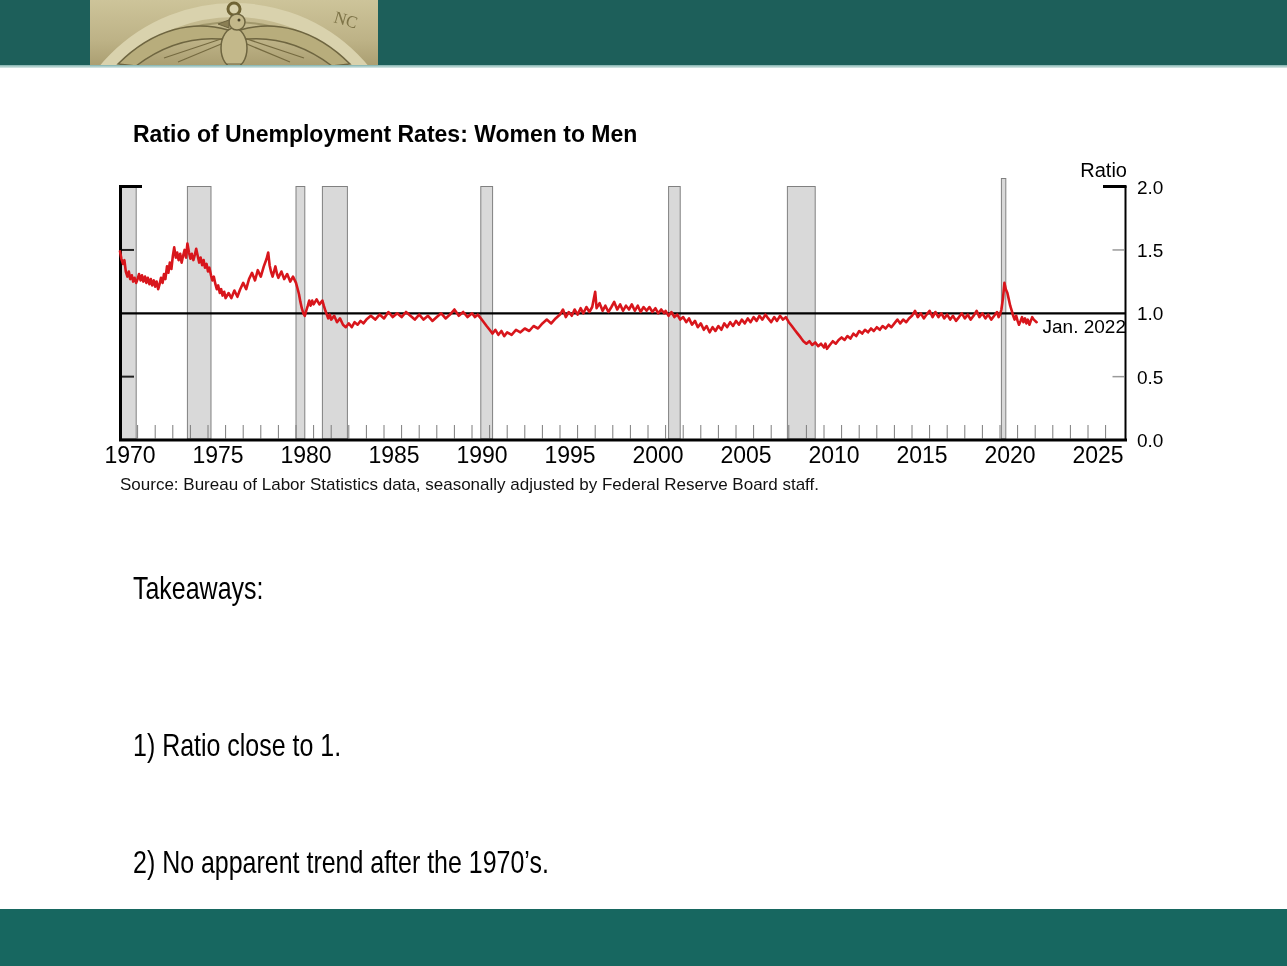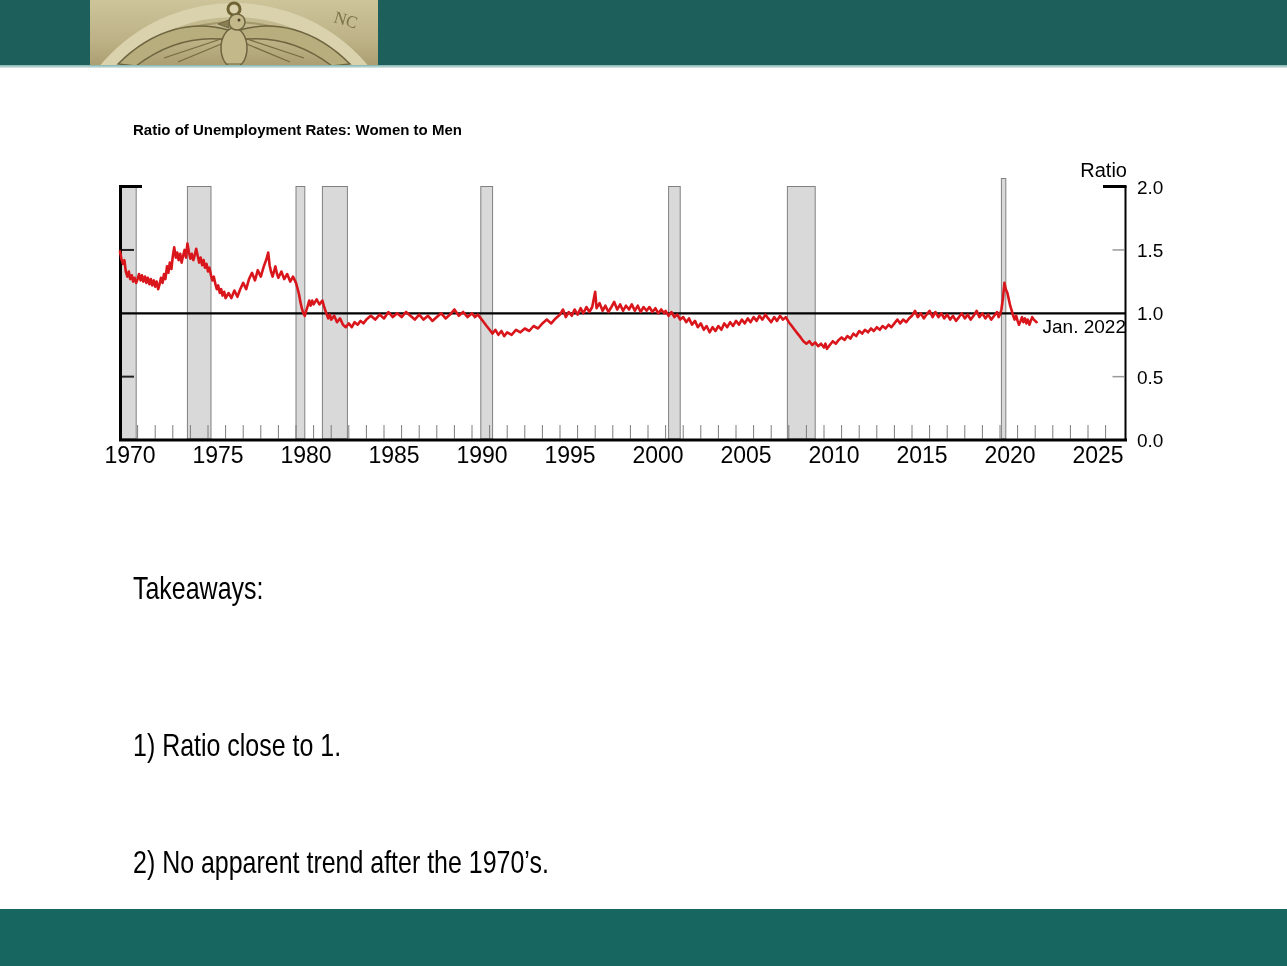--- a/index.html
+++ b/index.html
@@ -6,21 +6,21 @@
   body{
     width:1287px;height:966px;position:relative;overflow:hidden;background:#ffffff;
     font-family:"Liberation Sans", sans-serif;
   }
   
   .banner{position:absolute;left:0;top:0;width:1287px;height:65px;}
   .banner-sep{position:absolute;left:0;top:65px;width:1287px;height:3px;
     background:linear-gradient(#7fb0ac,#dcebe9);}
   .seal{position:absolute;left:90px;top:0;width:288px;height:68px;}
   
-  .chart-title{position:absolute;left:133px;top:121px;font-size:15px;font-weight:bold;color:#000;}
+  .chart-title{position:absolute;left:133px;top:121px;font-size:23px;font-weight:bold;color:#000;}
   #chart-svg{position:absolute;left:0;top:0;width:1287px;height:530px;}
   .notes{position:absolute;left:120px;top:474px;font-size:17px;line-height:21.5px;color:#111;}
   
   .takeaways{position:absolute;left:133px;top:528px;font-size:32px;line-height:40px;color:#000;
     transform:scaleX(0.78);transform-origin:0 0;white-space:pre-line;}
   .takeaways .tk-item{margin-top:37px;}
   .takeaways .tk-head{margin-bottom:40px;}
   
   .footer{position:absolute;left:0;top:909px;width:1287px;height:57px;}
 </style>
@@ -149,20 +149,21 @@
     <text x="1137" y="447" font-size="19" text-anchor="start" fill="#000" font-family="Liberation Sans, sans-serif">0.0</text>
     <text x="1137" y="383.65" font-size="19" text-anchor="start" fill="#000" font-family="Liberation Sans, sans-serif">0.5</text>
     <text x="1137" y="320.3" font-size="19" text-anchor="start" fill="#000" font-family="Liberation Sans, sans-serif">1.0</text>
     <text x="1137" y="256.95" font-size="19" text-anchor="start" fill="#000" font-family="Liberation Sans, sans-serif">1.5</text>
     <text x="1137" y="193.6" font-size="19" text-anchor="start" fill="#000" font-family="Liberation Sans, sans-serif">2.0</text>
     <text x="1127" y="177" font-size="20" text-anchor="end" fill="#000" font-family="Liberation Sans, sans-serif">Ratio</text>
     <text x="1126" y="333" font-size="19" text-anchor="end" fill="#000" font-family="Liberation Sans, sans-serif">Jan. 2022</text>
   </svg>
 
 <div class="notes">
+  <div>Source: Bureau of Labor Statistics data, seasonally adjusted by Federal Reserve Board staff.</div>
 </div>
 
 <div class="takeaways">
   <div class="tk-head">Takeaways:</div>
   <div class="tk-item">1) Ratio close to 1.</div>
   <div class="tk-item">2) No apparent trend after the 1970’s.</div>
   <div class="tk-item">3) Some cyclical variation.  Women experienced large unemployment at the start of
 the COVID shock.  Men experienced larger unemployment in previous recessions.</div>
 </div>
 

